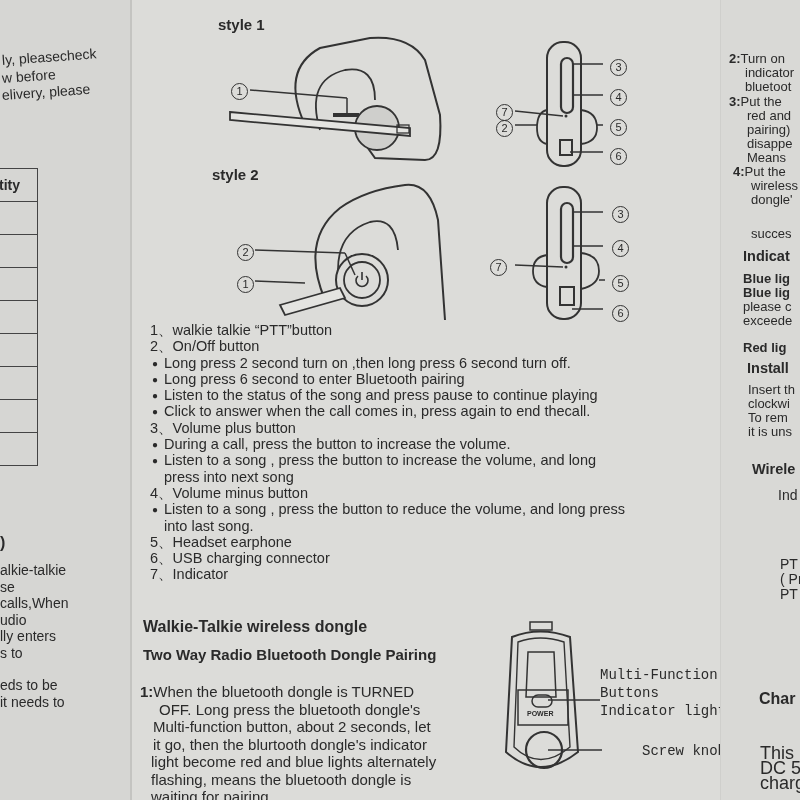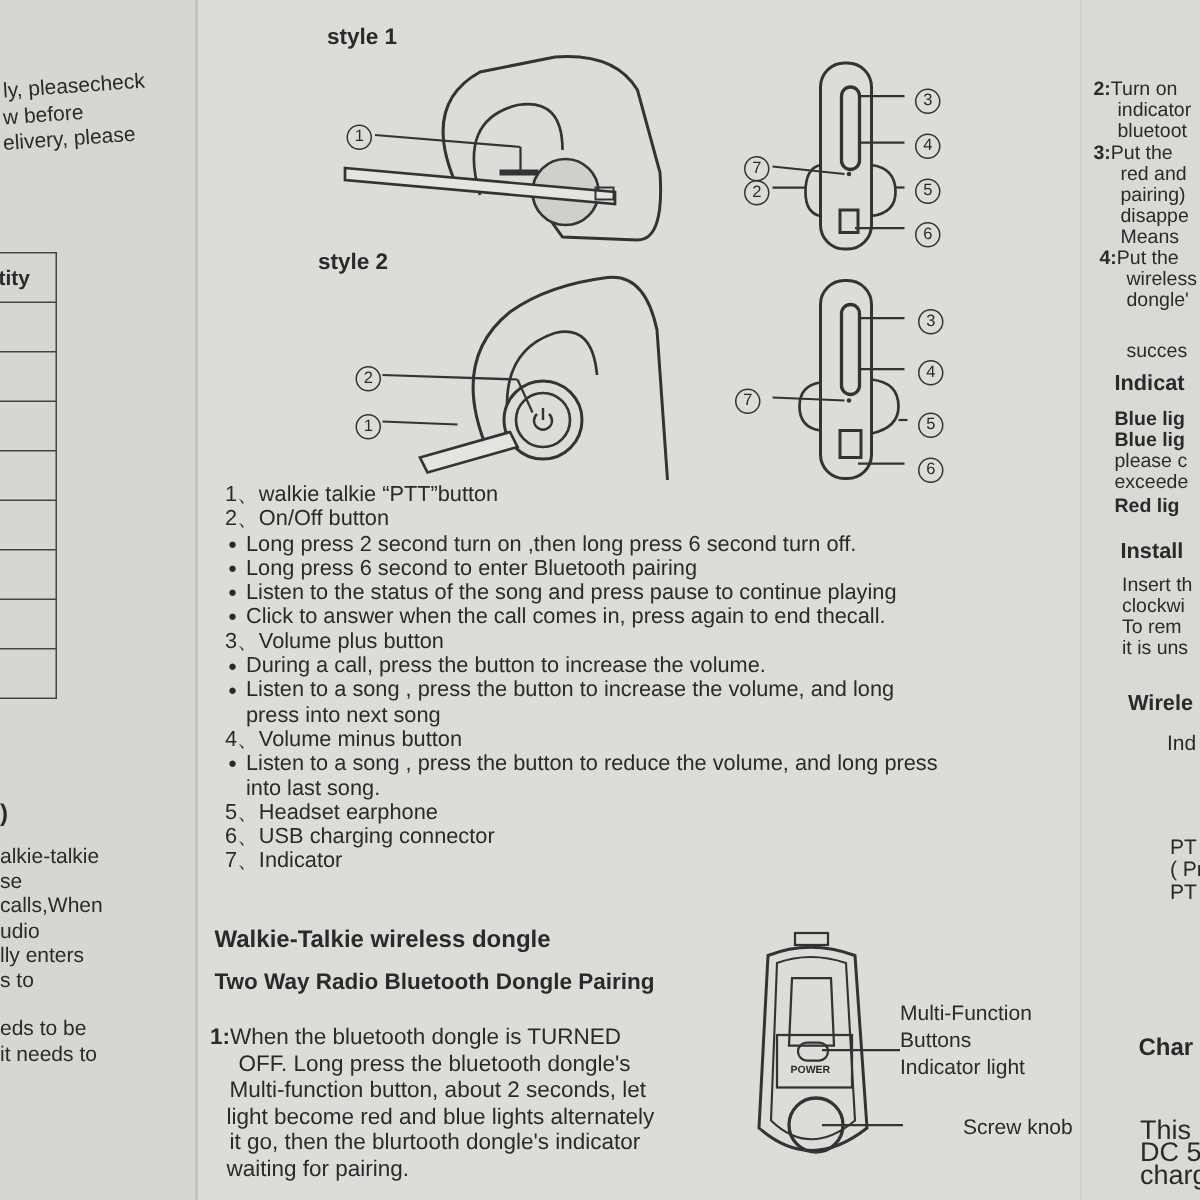--- a/index.html
+++ b/index.html
@@ -19,21 +19,21 @@
   .list .cont{display:block;padding-left:14px;}
   h2.dongle{position:absolute;left:143px;top:618px;margin:0;font-size:16px;font-weight:bold;}
   h3.pair{position:absolute;left:143px;top:646px;margin:0;font-size:15px;font-weight:bold;}
   .step1{position:absolute;left:140px;top:668px;width:350px;font-size:15px;line-height:17.5px;margin-top:15px;}
   .step1 b{font-weight:bold;}
   .rp{font-size:13px;line-height:14px;}
   .rp b{font-weight:bold;}
   .rh{font-size:14.5px;font-weight:bold;}
   .circ{display:inline-block;width:15px;height:15px;border:1.3px solid #333;border-radius:50%;font-size:11px;text-align:center;line-height:15px;}
   svg{position:absolute;overflow:visible;}
-  .callout{font-size:14px;}
+  .callout{font-size:14px;font-family:Liberation Mono, monospace;}
 </style>
 </head>
 <body>
 
 <div class="panel-left">
   <div class="abs lt" style="left:2px;top:52px;">ly, pleasecheck</div>
   <div class="abs lt" style="left:2px;top:70px;">w before</div>
   <div class="abs lt" style="left:2px;top:87px;">elivery, please</div>
 
   <table class="qty-table">
@@ -173,22 +173,23 @@
   <span class="num"><span>6、</span><span>USB charging connector</span></span>
   <span class="num"><span>7、</span><span>Indicator</span></span>
 </div>
 
 <h2 class="dongle">Walkie-Talkie wireless dongle</h2>
 <h3 class="pair">Two Way Radio Bluetooth Dongle Pairing</h3>
 <div class="step1">
   <div><b>1:</b><span>When the bluetooth dongle is TURNED</span></div>
   <div style="padding-left:19px;">OFF. Long press the bluetooth dongle's</div>
   <div style="padding-left:13px;">Multi-function button, about 2 seconds, let</div>
+  <div style="padding-left:13px;">it go, then the blurtooth dongle's indicator</div>
   <div style="padding-left:11px;">light become red and blue lights alternately</div>
-  <div style="padding-left:13px;">it go, then the blurtooth dongle's indicator</div>
+  <div style="padding-left:11px;">flashing, means the bluetooth dongle is</div>
   <div style="padding-left:11px;">waiting for pairing.</div>
 </div>
 
 <svg style="left:500px;top:622px;" width="100" height="150">
   <rect x="30" y="0" width="22" height="8" fill="none" stroke="#333" stroke-width="1.5"></rect>
   <path d="M12 15 Q40 4 70 15 L78 130 Q40 160 6 130 Z" fill="none" stroke="#333" stroke-width="2"></path>
   <path d="M18 20 Q40 12 64 20 L70 125 Q40 150 14 125 Z" fill="none" stroke="#333" stroke-width="1.4"></path>
   <path d="M28 30 L54 30 L56 75 L26 75 Z" fill="none" stroke="#333" stroke-width="1.5"></path>
   <rect x="18" y="68" width="50" height="35" fill="none" stroke="#333" stroke-width="1.5"></rect>
   <rect x="32" y="73" width="20" height="12" rx="6" fill="none" stroke="#333" stroke-width="1.5"></rect>
@@ -225,21 +226,21 @@
     <div style="padding-left:18px;">dongle'</div>
     <div style="padding-left:18px;margin-top:20px;">succes</div>
   </div>
 
   <div class="abs rh" style="left:22px;top:248px;">Indicat</div>
   <div class="abs rp" style="left:22px;top:272px;">
     <div style="font-weight:bold;">Blue lig</div>
     <div style="font-weight:bold;">Blue lig</div>
     <div>please c</div>
     <div>exceede</div>
-    <div style="font-weight:bold;margin-top:2px;">Red lig</div>
+    <div style="font-weight:bold;margin-top:13px;">Red lig</div>
   </div>
   <div class="abs rh" style="left:26px;top:360px;">Install</div>
   <div class="abs rp" style="left:27px;top:383px;">
     <div>Insert th</div>
     <div>clockwi</div>
     <div>To rem</div>
     <div>it is uns</div>
   </div>
   <div class="abs rh" style="left:31px;top:461px;">Wirele</div>
   <div class="abs rp" style="left:57px;top:488px;font-size:14px;">Ind</div>

